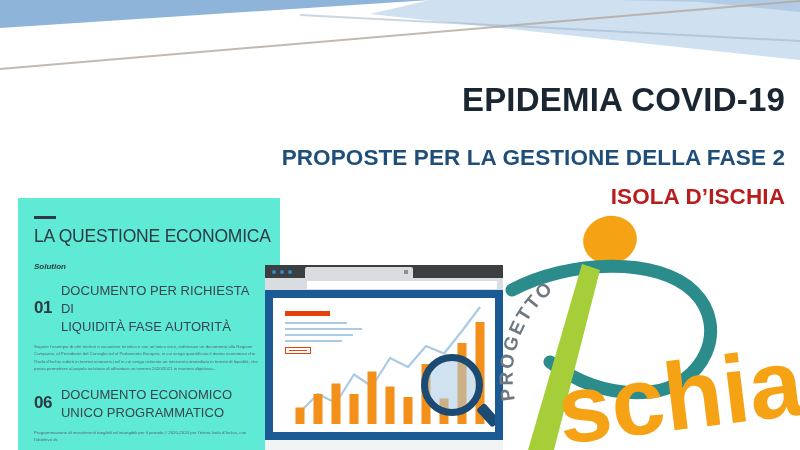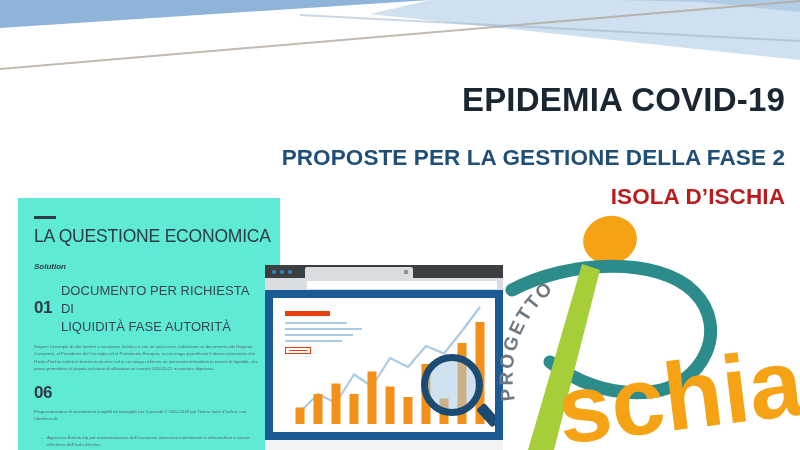--- a/index.html
+++ b/index.html
@@ -303,20 +303,21 @@
       <div class="item-head">
         <div>DOCUMENTO PER RICHIESTA DI</div>
         <div>LIQUIDITÀ FASE AUTORITÀ</div>
       </div>
     </div>
     <div class="item-body">Seguire l’esempio di altri territori a vocazione turistica e con un’unica voce, indirizzare un documento alla Regione Campania, al Presidente del Consiglio ed al Parlamento Europeo, in cui venga quantificato il danno economico che l’Isola d’Ischia subirà in termini economici ed in cui venga richiesto un intervento immediato in termini di liquidità, che possa permettere al popolo ischitano di affrontare un inverno 2020/2021 in maniera dignitosa..</div>
 
     <div class="item-row">
       <div class="item-num">06</div>
       <div class="item-head">
+        <div>DOCUMENTO ECONOMICO UNICO PROGRAMMATICO</div>
       </div>
     </div>
     <div class="item-body tight">Programmazione di investimenti tangibili ed intangibili per il periodo # 2020-2024 per l’intera Isola d’Ischia, con l’obiettivo di:</div>
     <ul class="bullet-list">
       <li>Approccio Bottom-Up per movimentazione dell’economia, attraverso investimenti in infrastrutture e servizi all’interno dell’Isola d’Ischia;</li>
     </ul>
   </div>
 
   <div id="browser">
     <div id="browser-chrome-bar">

